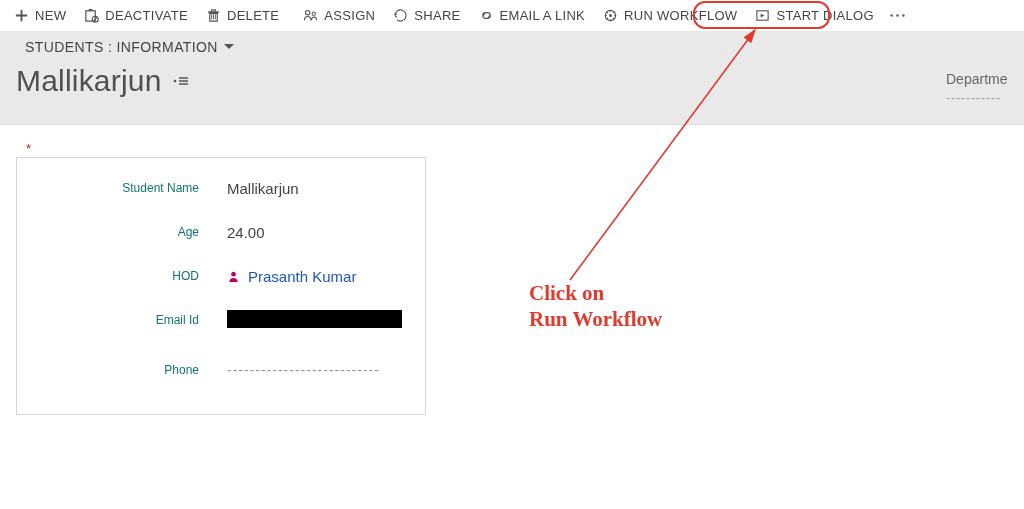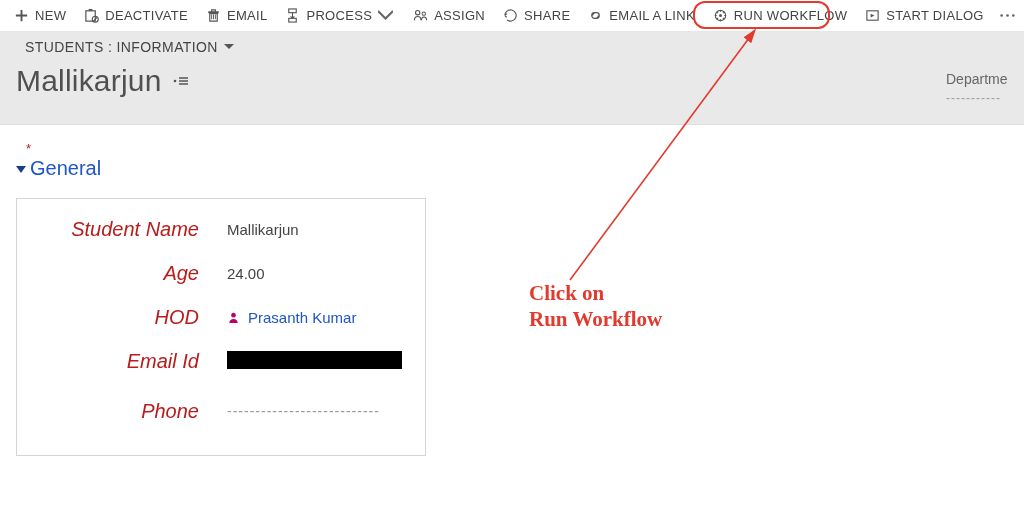--- a/index.html
+++ b/index.html
@@ -134,23 +134,22 @@
   }
   .field-row {
     display: flex;
     align-items: center;
     min-height: 44px;
   }
   .field-label {
     width: 200px;
     text-align: right;
     padding-right: 28px;
-    color: #b91c1c;
-    font-size: 20px;
-    font-style: italic;
+    color: #0f766e;
+    font-size: 12px;
   }
   .field-value {
     color: #444;
     font-size: 15px;
   }
   .lookup-val {
     display: inline-flex;
     align-items: center;
     gap: 8px;
   }
@@ -206,32 +205,21 @@
         <circle cx="12" cy="12" r="3.2" fill="none" stroke="#555" stroke-width="1.2"></circle>
         <path d="M10 14l4-4" stroke="#555" stroke-width="1.2"></path>
       </svg>
     <span>DEACTIVATE</span>
   </div>
   <div class="tb-btn">
     <svg viewBox="0 0 16 16">
         <path d="M3 4h10v1H3zM4 6h8v8H4zM6 2h4v2H6z" fill="none" stroke="#555" stroke-width="1.2"></path>
         <path d="M6 7v5M8 7v5M10 7v5" stroke="#555" stroke-width="1"></path>
       </svg>
-    <span>EMAIL</span>
-  </div>
-  <div class="tb-btn">
-    <svg viewBox="0 0 16 16">
-        <rect x="4" y="1" width="8" height="4" fill="none" stroke="#555" stroke-width="1.2"></rect>
-        <rect x="4" y="11" width="8" height="4" fill="none" stroke="#555" stroke-width="1.2"></rect>
-        <path d="M8 5v6M6 9l2 2 2-2" fill="none" stroke="#555" stroke-width="1.2"></path>
-      </svg>
-    <span>PROCESS</span>
-    <svg viewBox="0 0 10 6" width="9" height="6">
-        <path d="M0 0l5 5 5-5" fill="none" stroke="#666" stroke-width="1.4"></path>
-      </svg>
+    <span>DELETE</span>
   </div>
   <div class="tb-sep"></div>
   <div class="tb-btn">
     <svg viewBox="0 0 16 16">
         <circle cx="5" cy="5" r="2.3" fill="none" stroke="#555" stroke-width="1.2"></circle>
         <path d="M1.5 13c0-2.5 1.5-4 3.5-4s3.5 1.5 3.5 4" fill="none" stroke="#555" stroke-width="1.2"></path>
         <circle cx="11.5" cy="6" r="1.8" fill="none" stroke="#555" stroke-width="1.1"></circle>
         <path d="M9 13c0-2 1.2-3.3 2.8-3.3S14.5 11 14.5 13" fill="none" stroke="#555" stroke-width="1.1"></path>
       </svg>
     <span>ASSIGN</span>
@@ -291,24 +279,20 @@
     </span>
   </div>
   <div class="side-meta">
     <div class="lbl">Departme</div>
     <div class="dash">-----------</div>
   </div>
 </div>
 
 <div class="form-area">
   <span class="required-marker">*</span>
-  <div class="section-header">
-    <span class="tri"></span>
-    <span class="section-title">General</span>
-  </div>
 
   <div class="panel">
     <div class="field-row">
       <div class="field-label">Student Name</div>
       <div class="field-value">Mallikarjun</div>
     </div>
     <div class="field-row">
       <div class="field-label">Age</div>
       <div class="field-value">24.00</div>
     </div>

